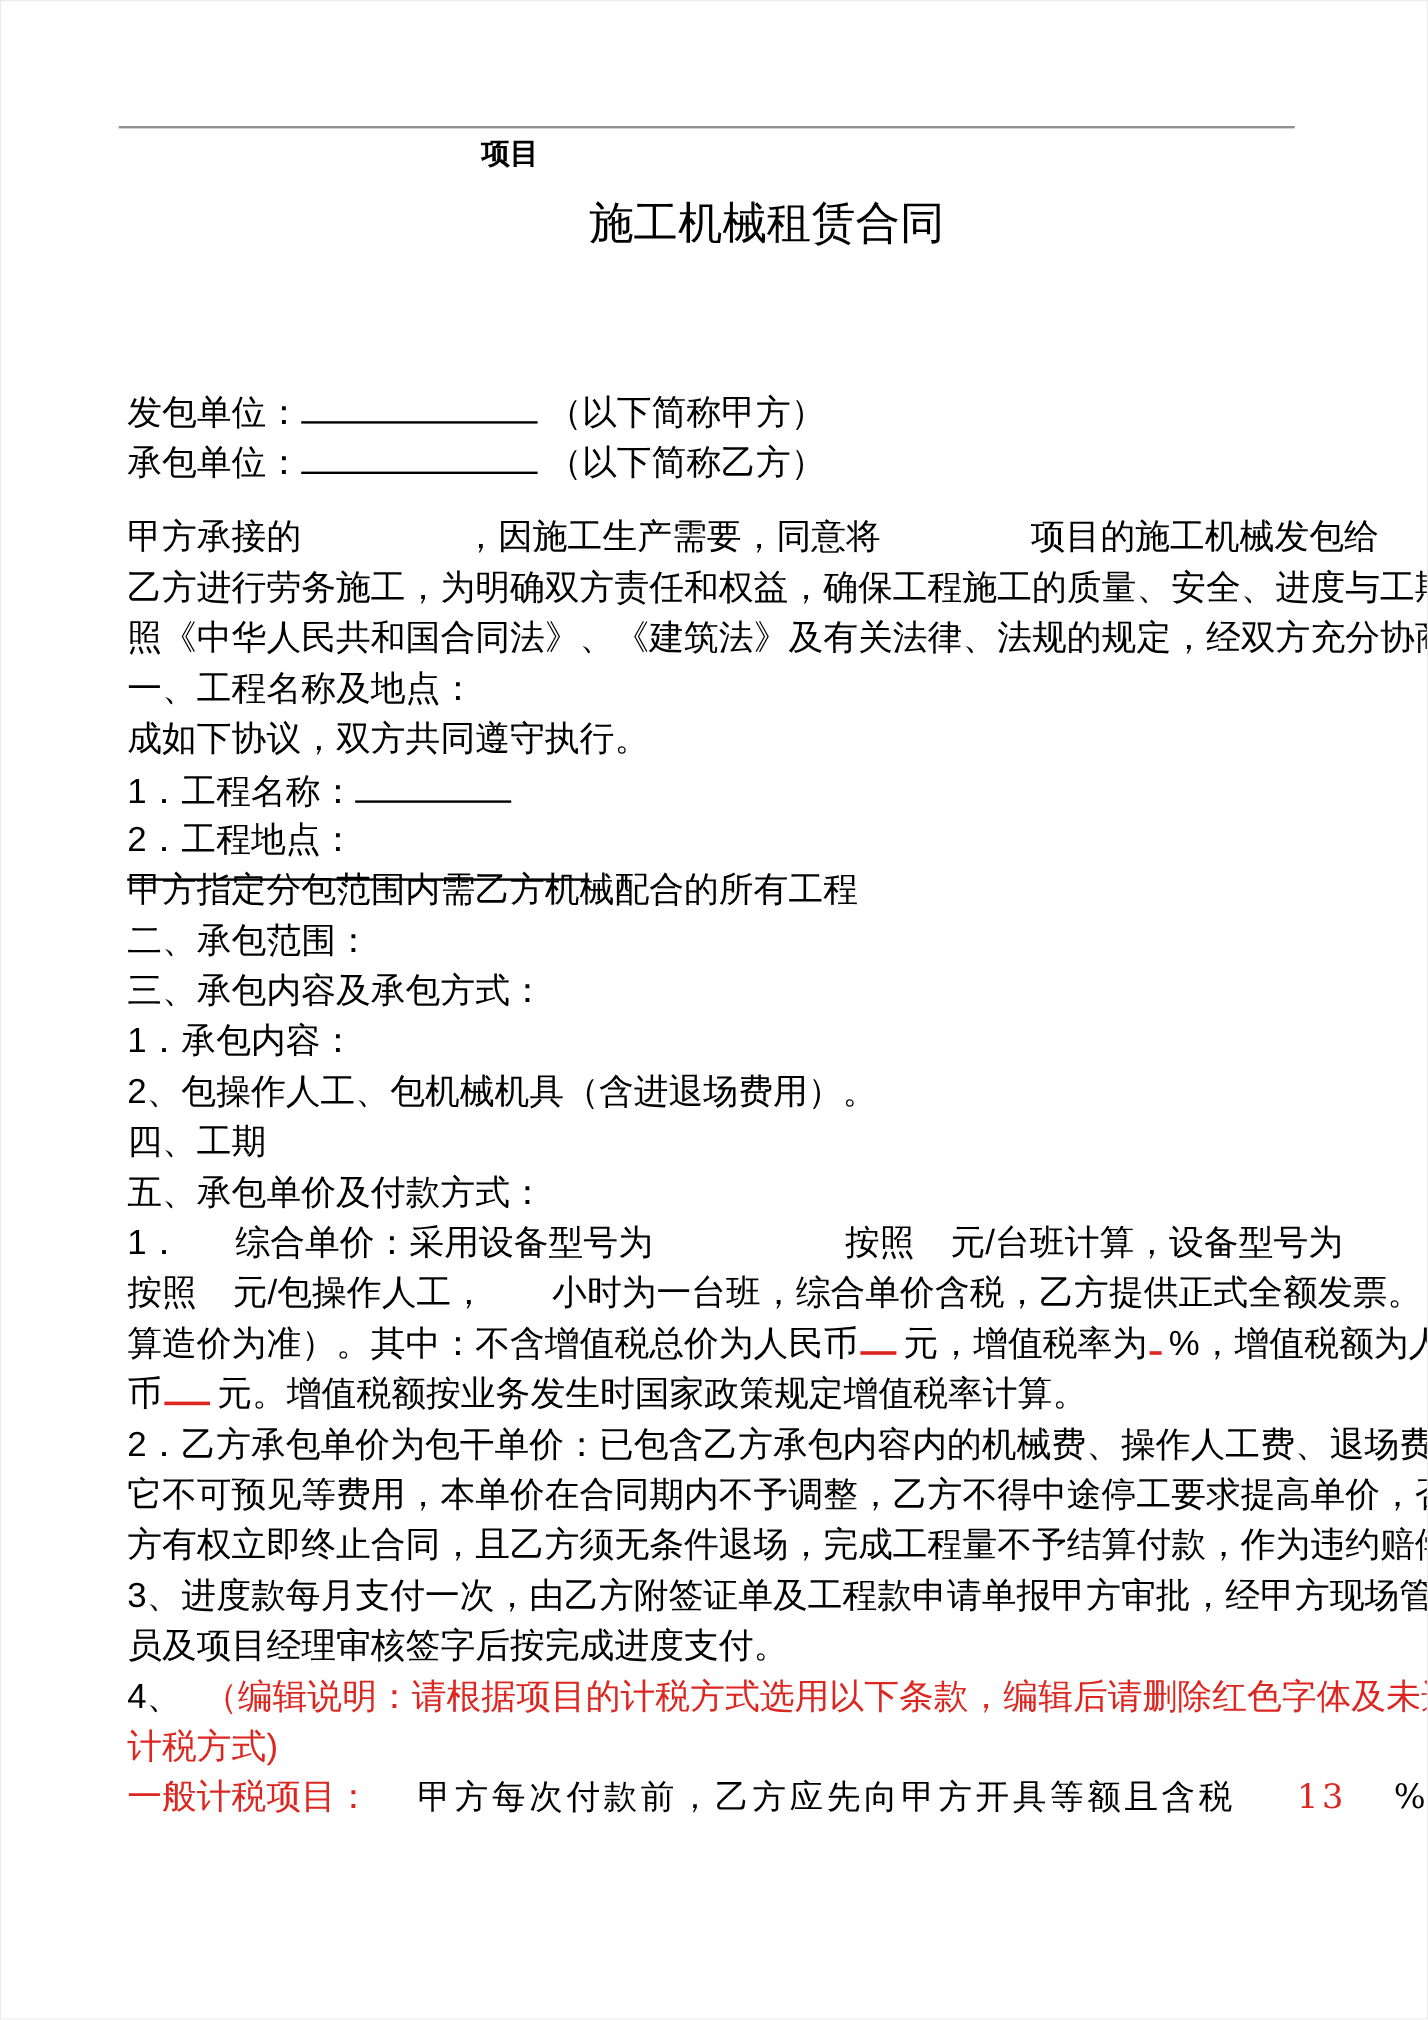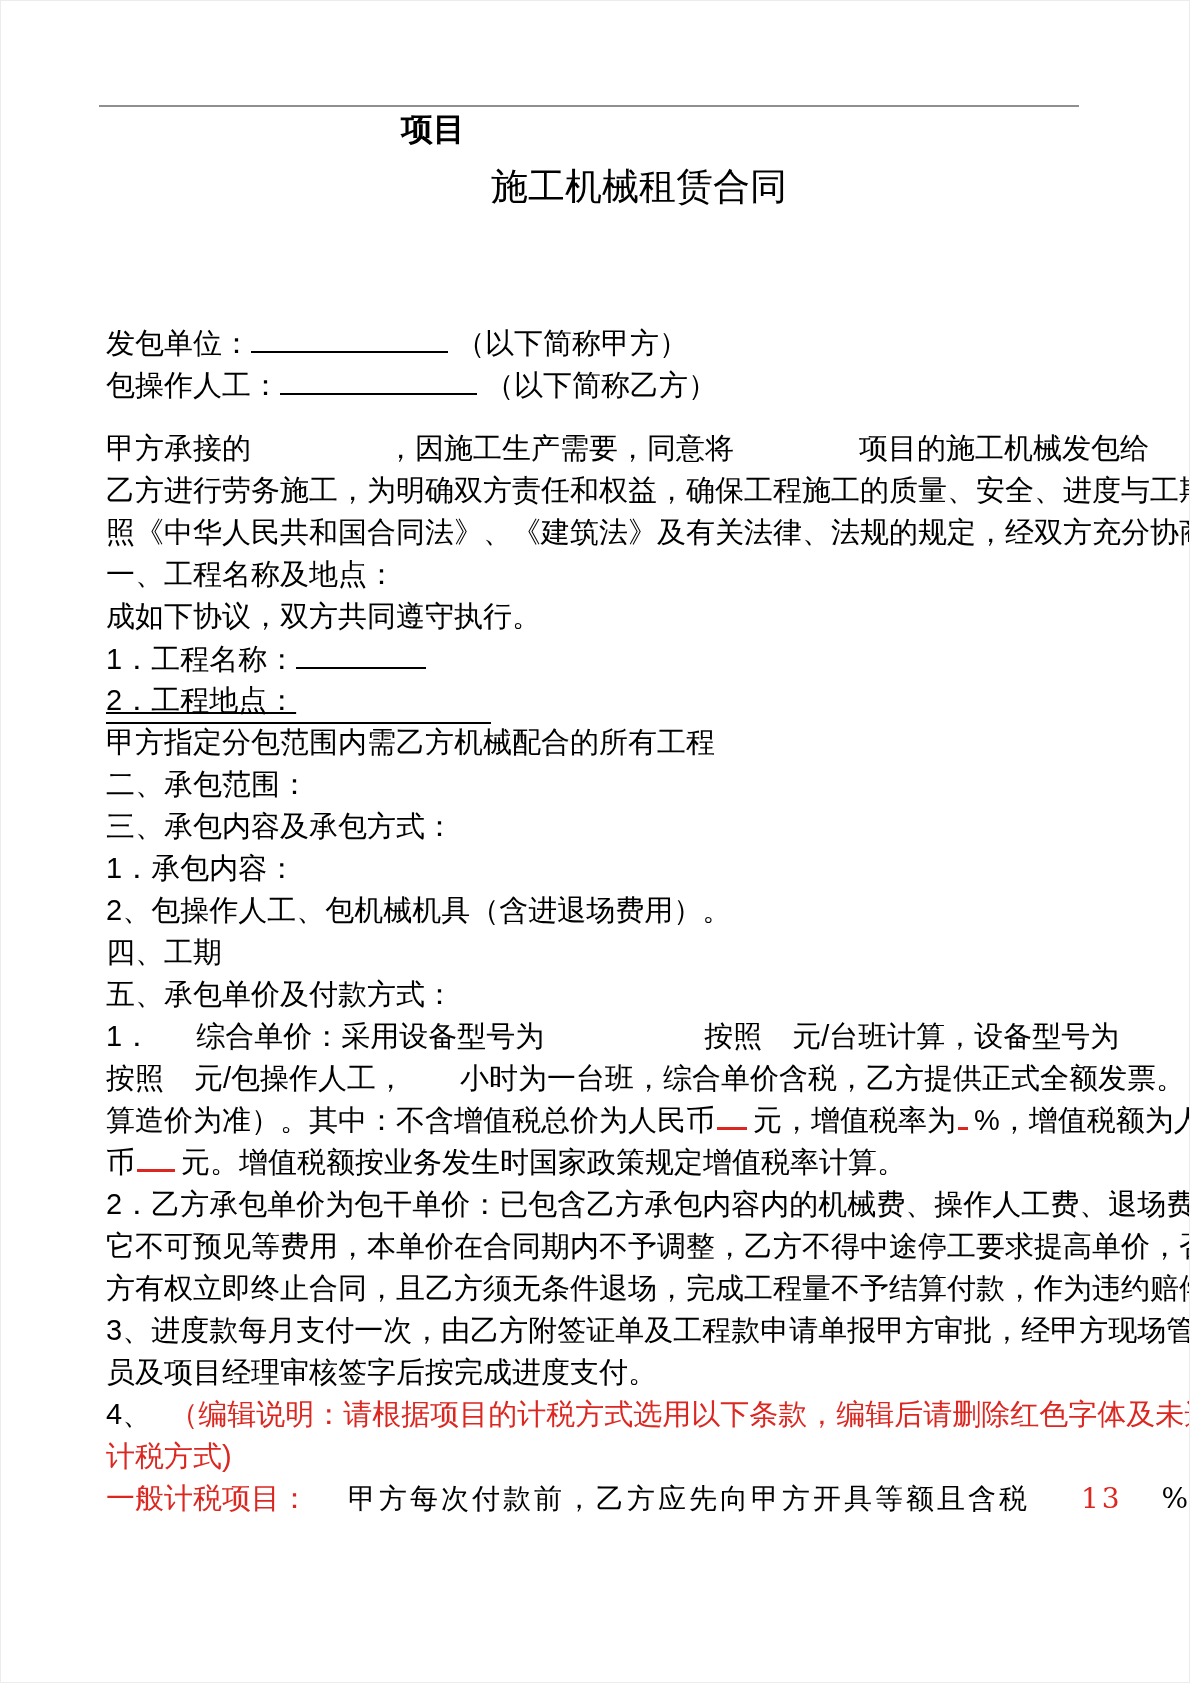--- a/index.html
+++ b/index.html
@@ -13,21 +13,21 @@
     color:#000000;
     overflow:hidden;
   }
   .header-rule {
     position:absolute; top:104px; left:98px; width:980px;
     border-top:2px solid #8f8f8f; height:0;
   }
   .doc-title {
     position:absolute; top:110px; left:400px;
     font-family:"Liberation Serif", serif;
-    font-weight:bold; font-size:32px; line-height:36px;
+    font-weight:bold; font-size:24px; line-height:36px;
   }
   .doc-subtitle {
     position:absolute; top:166px; left:466px;
     font-family:"Liberation Serif", serif;
     font-weight:normal; font-size:37px; line-height:40px;margin-left:24px;
   }
   .parties {
     position:absolute; top:276px; left:105px;
     font-size:29px; line-height:42px; white-space:nowrap;margin-top:44px;
   }
@@ -44,42 +44,42 @@
     display:inline-block; height:30px; vertical-align:baseline;
     border-bottom:2px solid #000000; margin-right:8px;
   }
   .b130{width:130px}.b197{width:197px}.b195{width:195px}
   .red { color:#dc2721; }
   .red-blank {
     display:inline-block; height:26px; vertical-align:baseline;
     border-bottom:3px solid #dc2721; margin:0 6px 0 2px;
   }
   .rb30{width:30px}.rb10{width:10px}.rb38{width:38px}
-  .u-group { border-bottom:2px solid #000000; padding-bottom:6px;text-decoration:underline; }
+  .u-group { border-bottom:2px solid #000000; padding-bottom:16px; }
   .kai {
     font-family:"DejaVu Serif", serif;
     letter-spacing:3px; font-size:28px;margin-left:39px;
   }
 </style>
 </head>
 <body>
 
 <div class="page">
 
   <div class="header-rule"></div>
 
   <div class="doc-title">项目</div>
   <div class="doc-subtitle">施工机械租赁合同</div>
 
   <div class="parties">
     <div class="line">
       <span>发包单位：</span><span class="blank b197"></span><span>（以下简称甲方）</span>
     </div>
     <div class="line">
-      <span>包操作人工：</span><span class="blank b197"></span><span>（以下简称乙方）</span>
+      <span>承包单位：</span><span class="blank b197"></span><span>（以下简称乙方）</span>
     </div>
   </div>
 
   <div class="body-text">
 
     <div class="line">
       <span>甲方承接的</span><span class="gap g135"></span><span>，因施工生产需要，同意将</span><span class="gap g125"></span><span>项目的施工机械发包给</span>
     </div>
     <div class="line"><span>乙方进行劳务施工，为明确双方责任和权益，确保工程施工的质量、安全、进度与工期，依</span></div>
     <div class="line"><span>照《中华人民共和国合同法》、《建筑法》及有关法律、法规的规定，经双方充分协商，达</span></div>

